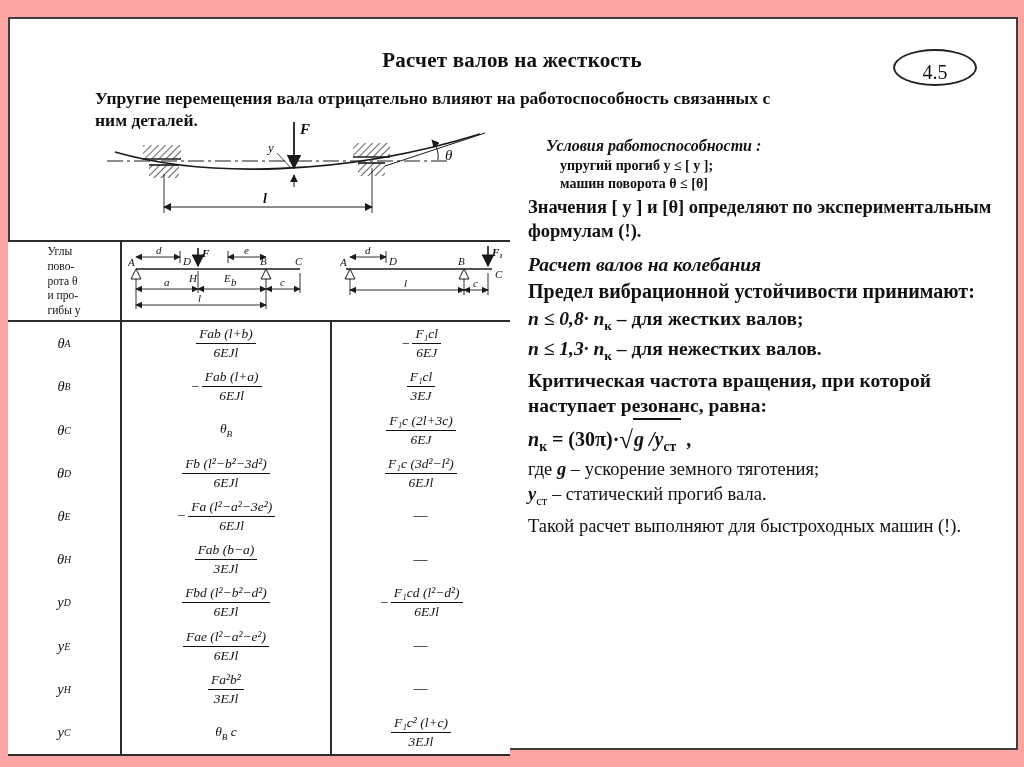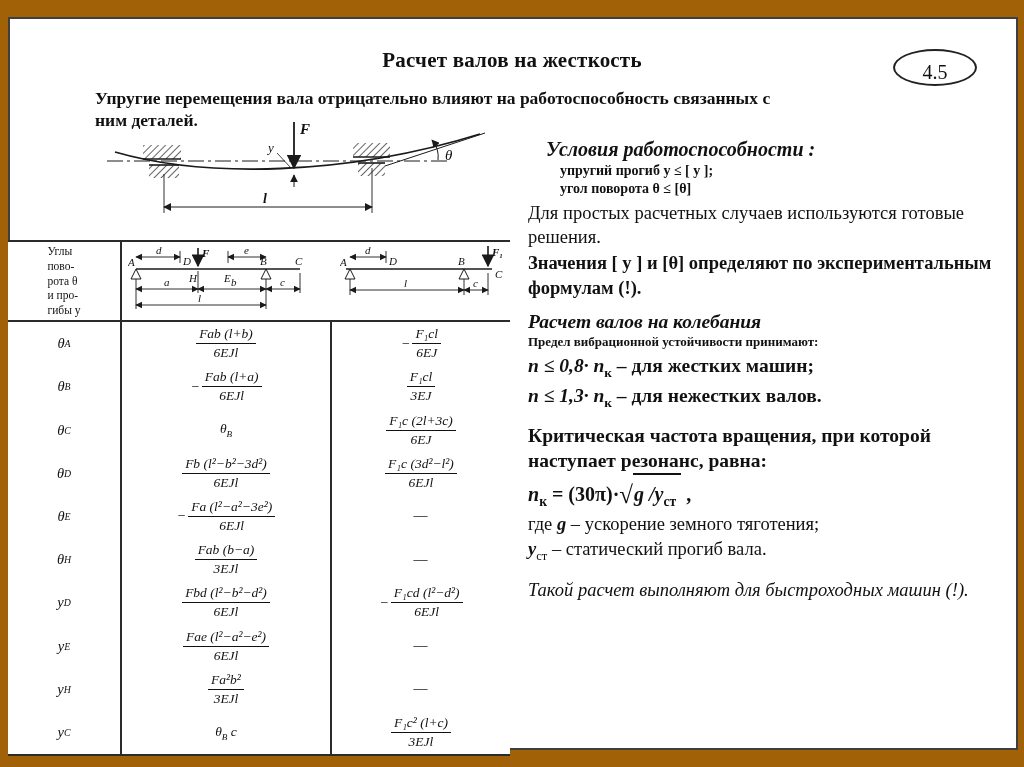--- a/index.html
+++ b/index.html
@@ -1,16 +1,16 @@
 <!DOCTYPE html>
 <html><head>
 <meta charset="utf-8">
 <style>
   html,body{margin:0;padding:0;background:#fff;}
-  #canvas{position:relative;width:1024px;height:767px;background:#a16207;overflow:hidden;
+  #canvas{position:relative;width:1024px;height:767px;background:#fca5a5;overflow:hidden;
           font-family:"Liberation Serif","DejaVu Serif",serif;color:#111;}
   .frame{position:absolute;left:8px;top:17px;width:1006px;height:729px;border:2px solid #3f3f3f;background:#fff;}
   .title{position:absolute;left:0;top:48px;width:100%;text-align:center;font-size:21px;font-weight:bold;letter-spacing:.2px;}
   .badge{position:absolute;left:893px;top:49px;width:80px;height:33px;border:2px solid #222;border-radius:50%;
          display:flex;align-items:flex-end;justify-content:center;font-size:20px;}
   .intro{position:absolute;left:95px;top:88px;width:885px;font-size:17.5px;font-weight:bold;line-height:1.25;white-space:pre-line;}
 
   
   .tbl{position:absolute;left:8px;top:222px;width:502px;height:512px;display:flex;flex-direction:column;
        border-top:2px solid #2b2b2b;border-bottom:2px solid #2b2b2b;background:#fff;margin-top:18px;}
@@ -32,33 +32,33 @@
   .dash{font-size:14px;letter-spacing:1px;}
   sub{font-size:.68em;}
 
   
   .shaft{position:absolute;left:95px;top:116px;}
   .svt{font-family:"Liberation Serif","DejaVu Serif",serif;font-style:italic;fill:#111;}
   .ln{stroke:#1a1a1a;fill:none;}
 
   
   .rcol{position:absolute;left:528px;top:136px;width:484px;font-size:18.5px;line-height:1.3;}
-  .r-cond-title{font-weight:bold;font-style:italic;font-size:20px;margin-left:18px;}
+  .r-cond-title{font-weight:bold;font-style:italic;font-size:16px;margin-left:18px;}
   .r-cond{font-weight:bold;font-size:14px;margin-left:32px;}
   .r-p{margin-top:3px;}
   .r-p3{margin-top:2px;font-weight:bold;}
   .r-vib-title{text-align:left;font-weight:bold;font-style:italic;font-size:19.5px;margin:9px 70px 0 0;}
-  .r-vib-intro{font-weight:bold;font-size:13px;}
+  .r-vib-intro{font-weight:bold;font-size:20px;}
   .r-n{font-weight:bold;font-size:19.5px;margin-top:2px;}
-  .r-crit{font-weight:bold;font-size:19.5px;margin-top:12px;}
+  .r-crit{font-weight:bold;font-size:19.5px;margin-top:4px;}
   .r-formula{font-weight:bold;font-size:20px;margin:3px 0 2px;}
   .root{font-size:25px;font-weight:bold;position:relative;top:2px;}
   .rad{border-top:2px solid #111;padding:8px 5px 0 1px;}
   .r-w{margin-top:1px;}
-  .r-final{font-style:italic;margin-top:14px;}
+  .r-final{margin-top:5px;}
 </style>
 </head>
 <body>
 
 <div id="canvas">
 
   <svg width="0" height="0" style="position:absolute" aria-hidden="true">
     <defs>
       <marker id="arr" viewBox="0 0 10 10" refX="9" refY="5" markerWidth="8" markerHeight="8" orient="auto-start-reverse">
         <path d="M0,0 L10,5 L0,10 z" fill="#1a1a1a"></path>
@@ -342,26 +342,25 @@
               <span class="den">3EJl</span>
             </span>
           </div>
         </div>
       </div>
   </div>
 
   <div class="rcol">
     <div class="r-cond-title">Условия работоспособности :</div>
     <div class="r-cond">упругий прогиб y ≤  [ y ];</div>
-    <div class="r-cond">угол поворота θ ≤ [θ]</div>
-    <div class="r-p">Для простых расчетных случаев используются готовые решения.</div>
+    <div class="r-cond">машин поворота θ ≤ [θ]</div>
     <div class="r-p3">Значения [ y ] и [θ] определяют по экспериментальным формулам (!).</div>
     <div class="r-vib-title">Расчет валов на колебания</div>
     <div class="r-vib-intro">Предел вибрационной устойчивости принимают:</div>
-    <div class="r-n"><i>n ≤ 0,8· n</i><sub>к</sub><span> – для жестких машин;</span></div>
+    <div class="r-n"><i>n ≤ 0,8· n</i><sub>к</sub><span> – для жестких валов;</span></div>
     <div class="r-n"><i>n ≤ 1,3· n</i><sub>к</sub><span> – для нежестких валов.</span></div>
     <div class="r-crit">Критическая частота вращения, при которой наступает резонанс, равна:</div>
     <div class="r-formula"><i>n</i><sub>к</sub><span> = (30π)·</span><span class="root">√</span><span class="rad"><i>g /y</i><sub>ст</sub></span><span> ,</span></div>
     <div class="r-w"><span>где  </span><b><i>g</i></b><span> – ускорение земного тяготения;</span></div>
     <div class="r-w"><b><i>y</i></b><sub>ст</sub><span> –  статический прогиб вала.</span></div>
     <div class="r-final">Такой расчет выполняют для быстроходных машин (!).</div>
   </div>
 
 </div>
 

